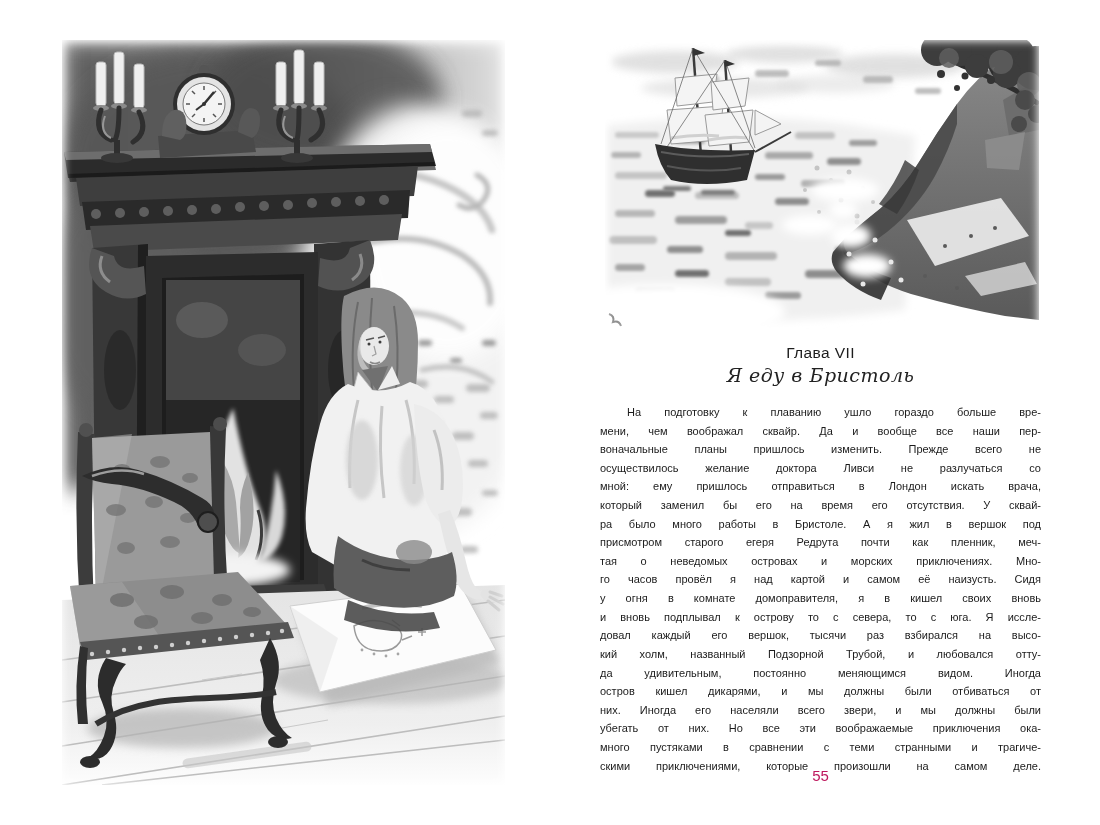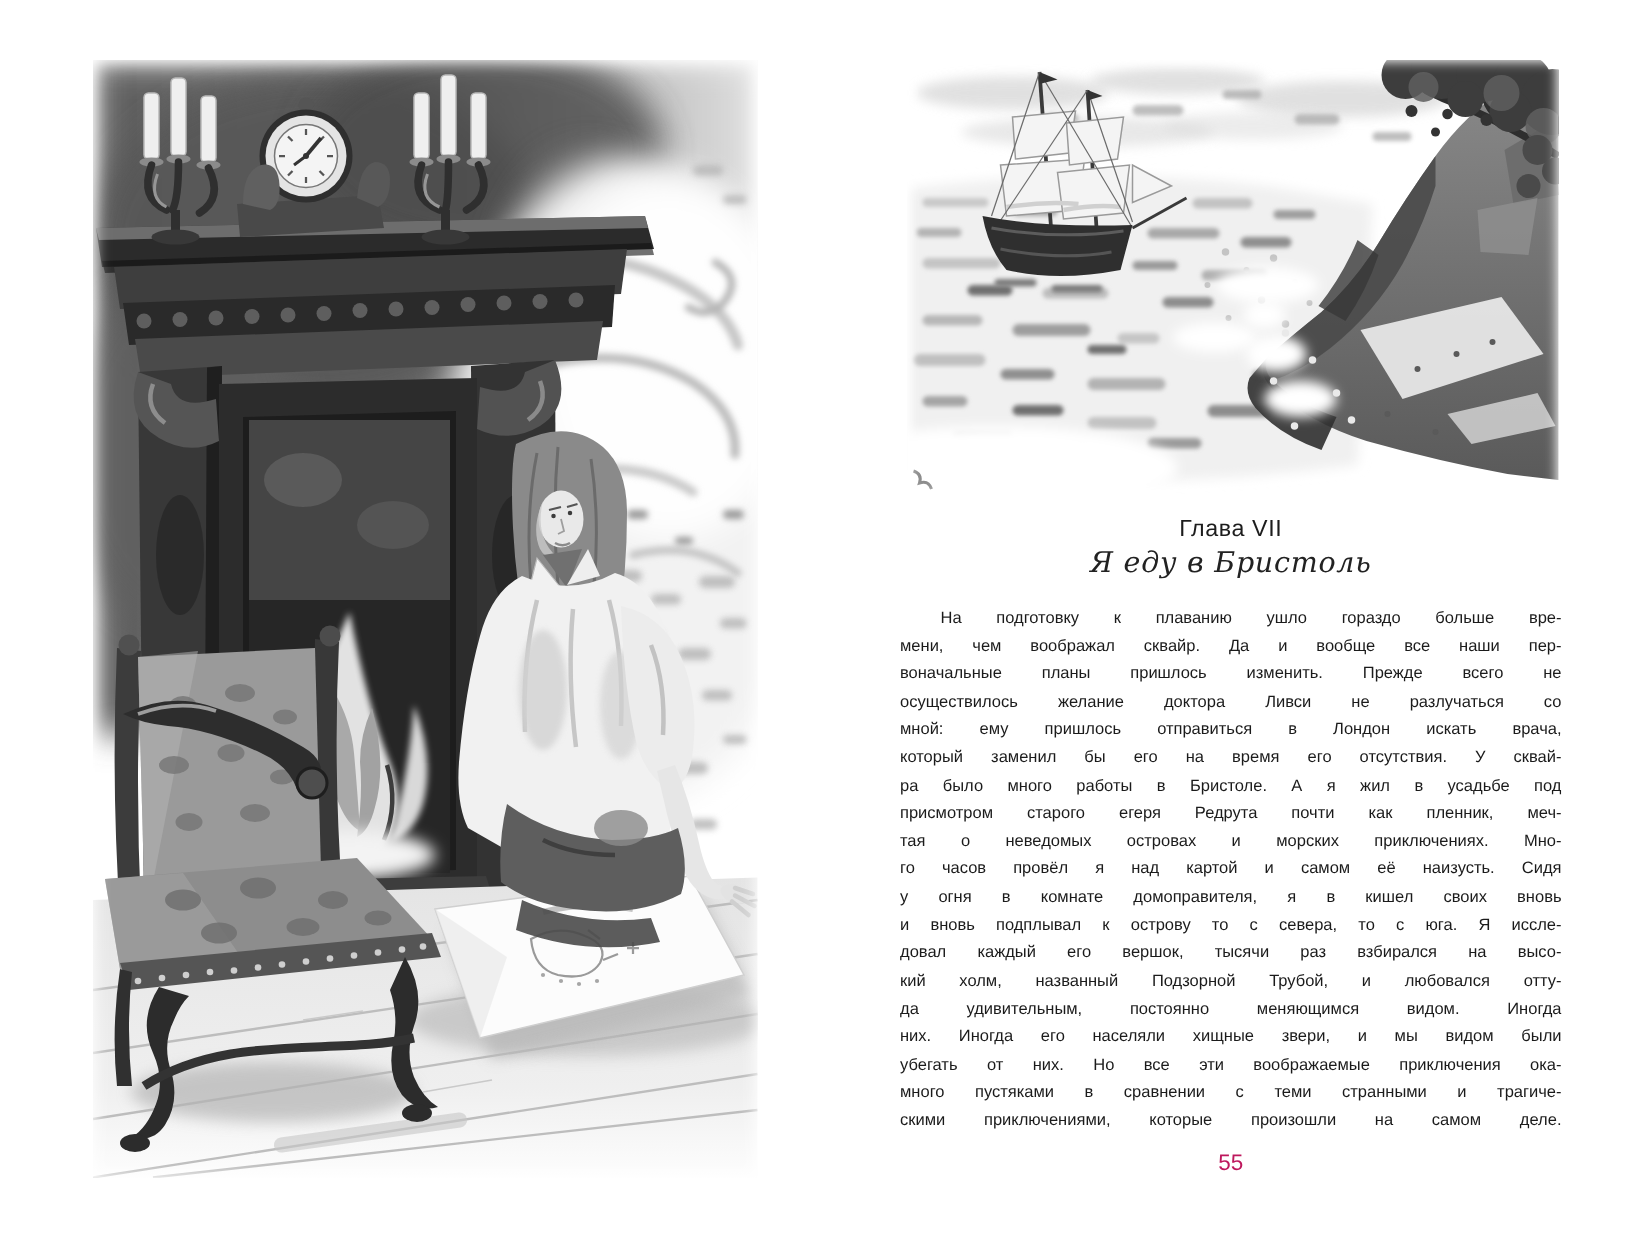--- a/index.html
+++ b/index.html
@@ -529,29 +529,30 @@
 
     <h2 class="chapter-heading">Глава VII</h2>
     <h1 class="chapter-title">Я еду в Бристоль</h1>
     <div class="body-text">
         <div class="tline first">На подготовку к плаванию ушло гораздо больше вре-</div>
         <div class="tline">мени, чем воображал сквайр. Да и вообще все наши пер-</div>
         <div class="tline">воначальные планы пришлось изменить. Прежде всего не</div>
         <div class="tline">осуществилось желание доктора Ливси не разлучаться со</div>
         <div class="tline">мной: ему пришлось отправиться в Лондон искать врача,</div>
         <div class="tline">который заменил бы его на время его отсутствия. У сквай-</div>
-        <div class="tline">ра было много работы в Бристоле. А я жил в усадьбе под</div>
+        <div class="tline">ра было много работы в Бристоле. А я жил в вершок под</div>
         <div class="tline">присмотром старого егеря Редрута почти как пленник, меч-</div>
         <div class="tline">тая о неведомых островах и морских приключениях. Мно-</div>
         <div class="tline">го часов провёл я над картой и самом её наизусть. Сидя</div>
         <div class="tline">у огня в комнате домоправителя, я в кишел своих вновь</div>
         <div class="tline">и вновь подплывал к острову то с севера, то с юга. Я иссле-</div>
         <div class="tline">довал каждый его вершок, тысячи раз взбирался на высо-</div>
         <div class="tline">кий холм, названный Подзорной Трубой, и любовался отту-</div>
         <div class="tline">да удивительным, постоянно меняющимся видом. Иногда</div>
-        <div class="tline">них. Иногда его населяли хищные звери, и мы видом были</div>
+        <div class="tline">остров кишел дикарями, и мы должны были отбиваться от</div>
+        <div class="tline">них. Иногда его населяли всего звери, и мы должны были</div>
         <div class="tline">убегать от них. Но все эти воображаемые приключения ока-</div>
         <div class="tline">много пустяками в сравнении с теми странными и трагиче-</div>
         <div class="tline">скими приключениями, которые произошли на самом деле.</div>
       </div>
     <div class="page-number">55</div>
   </div>
 </div>
 
 </body></html>

